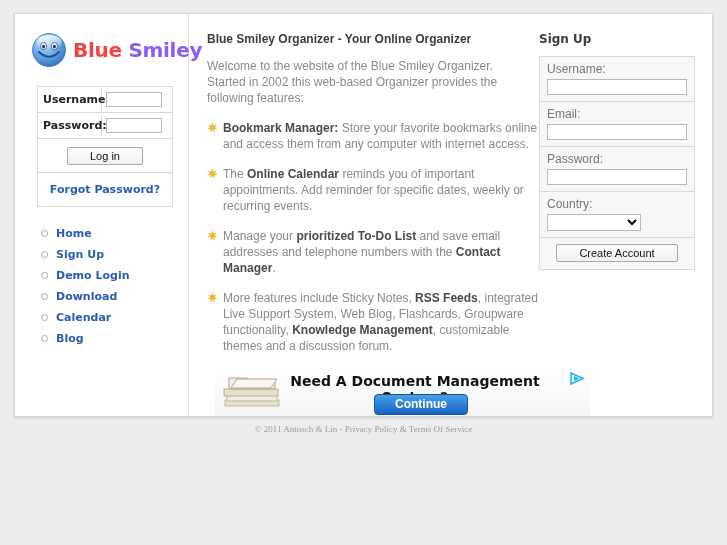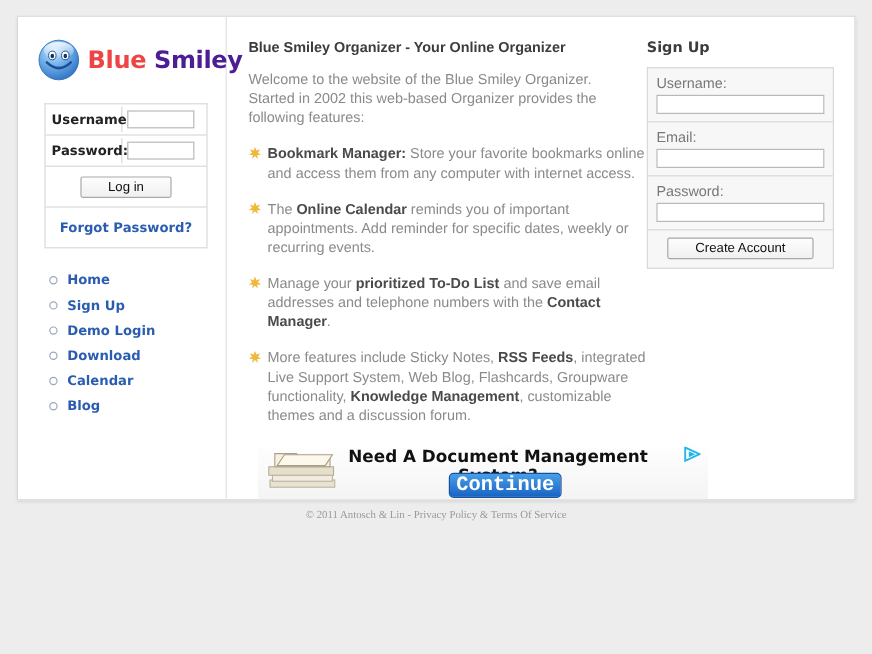--- a/index.html
+++ b/index.html
@@ -51,21 +51,21 @@
     position: relative;
   }
   .wordmark {
     margin-left: 6px;
     font-size: 20px;
     font-weight: bold;
     letter-spacing: -0.3px;
     font-family: "DejaVu Sans", sans-serif;
   }
   .wm-blue { color: #ef4444; }
-  .wm-orange { color: #4c1d95; }
+  .wm-orange { color: #8b5cf6; }
 
   
   .login-box {
     margin: 14px 0 0 22px;
     width: 136px;
     border: 1px solid #d9d9d9;
     border-bottom: none;
     background: #fff;
     box-sizing: border-box;
   }
@@ -227,25 +227,25 @@
   .ad-btn {
     position: absolute;
     left: 159px;
     top: 26px;
     width: 92px;
     height: 19px;
     border-radius: 4px;
     background: linear-gradient(#4a9fe8, #1763c4);
     border: 1px solid #15539f;
     color: #fff;
-    font-size: 17px;
+    font-size: 12px;
     font-weight: bold;
     text-align: center;
     line-height: 19px;
-    font-family: Liberation Mono, monospace;
+    font-family: Liberation Sans, sans-serif;
     cursor: pointer;
   }
   .ad-tri {
     position: absolute;
     right: 6px;
     top: 4px;
     width: 14px;
     height: 13px;
   }
 
@@ -474,20 +474,26 @@
           <input type="text" value="" style="">
         </div>
         <div class="signup-row">
           <label>Email:</label>
           <input type="text" value="" style="">
         </div>
         <div class="signup-row">
           <label>Password:</label>
           <input type="password" value="" style="">
         </div>
+        <div class="signup-row">
+          <label>Country:</label>
+          <select>
+            <option></option>
+          </select>
+        </div>
         <div class="signup-row center">
           <button class="btn">Create Account</button>
         </div>
       </div>
     </div>
 
   </div>
 </div>
 
 <div id="footer">

